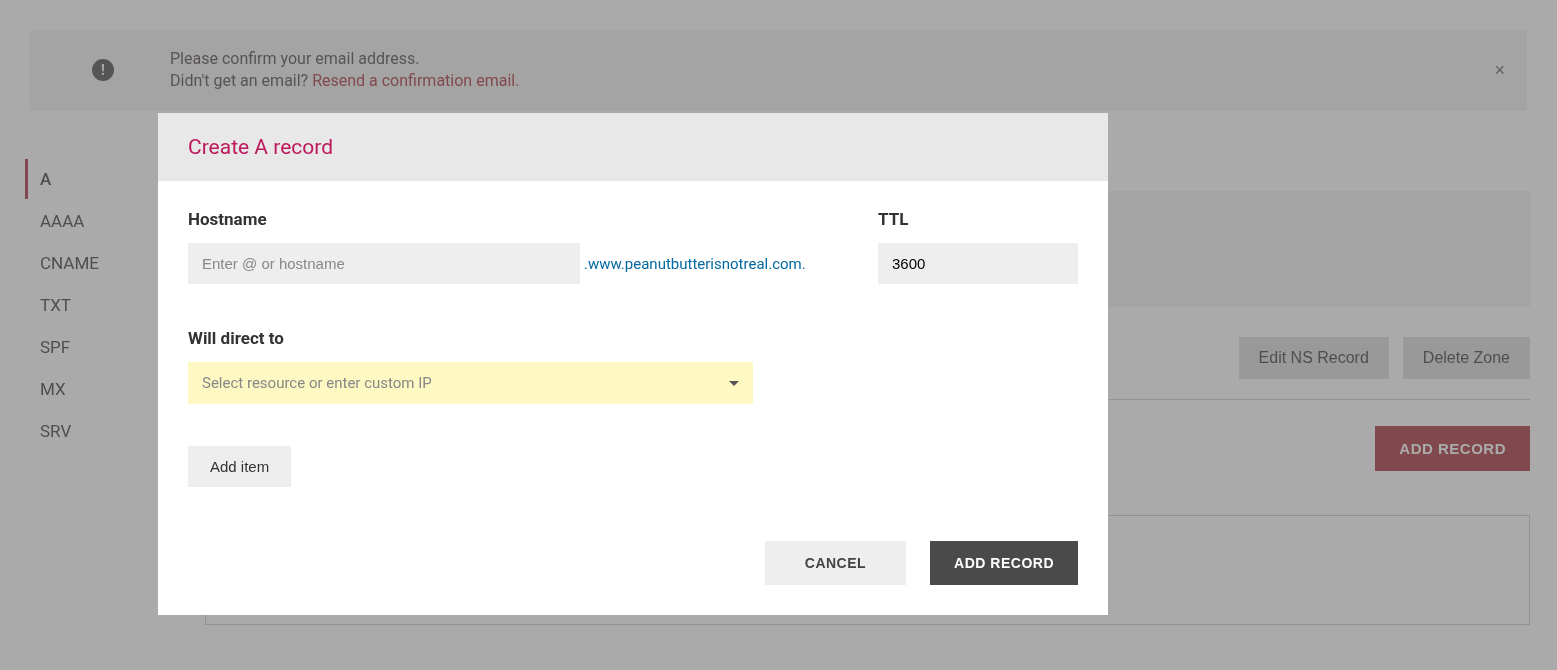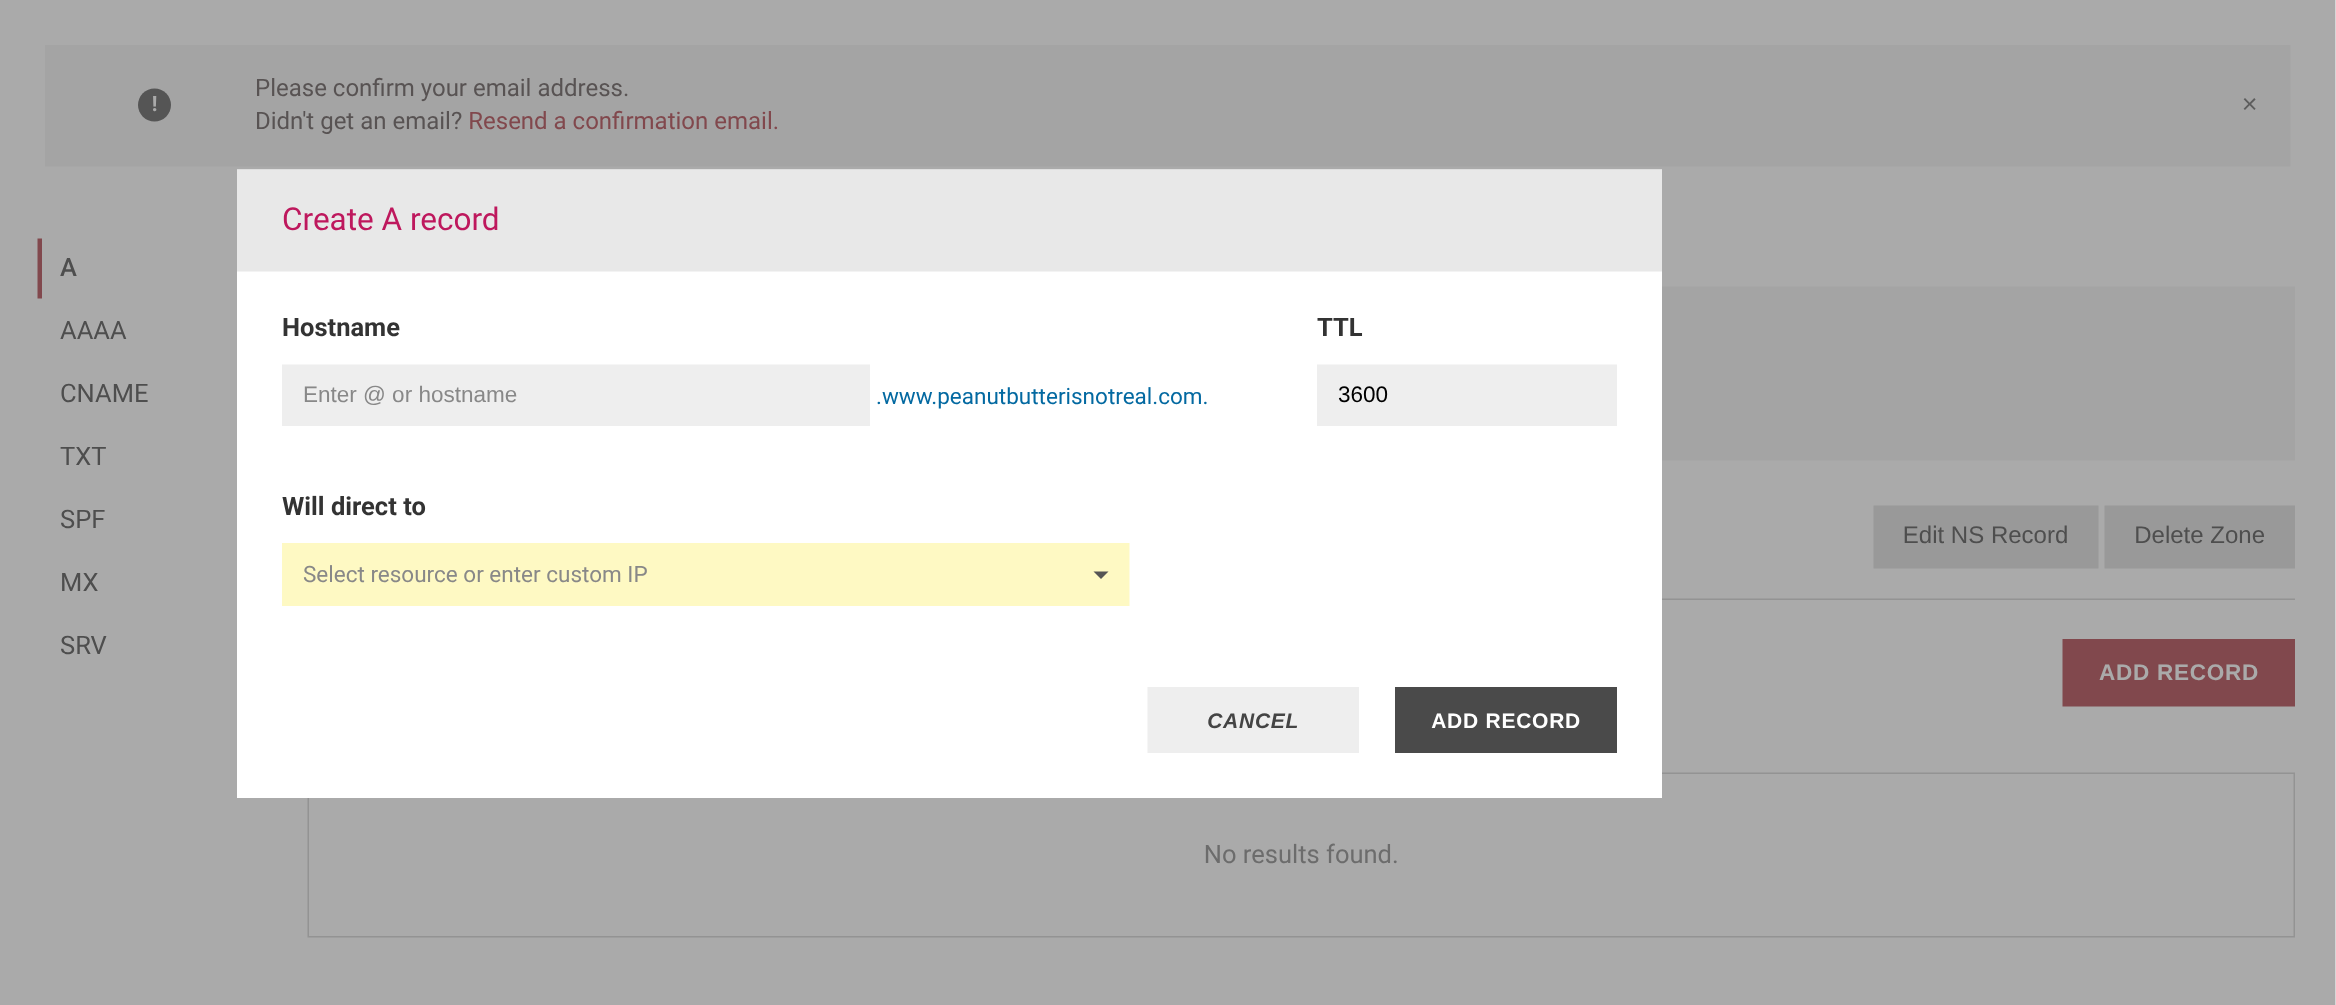--- a/index.html
+++ b/index.html
@@ -43,21 +43,21 @@
   .zone-header {
     background: #f2f2f2;
     height: 116px;
     margin-bottom: 30px;
   }
   .action-row {
     display: flex; justify-content: space-between; align-items: center;
     border-bottom: 1px solid #ccc; padding-bottom: 20px;
   }
   .action-row-left { flex:1; }
-  .action-row-right { display:flex; gap: 4px; }
+  .action-row-right { display:flex; gap: 14px; }
   .btn-gray {
     background: #d9d9d9; color: #333; border: none;
     padding: 12px 20px; font-size: 16px; cursor: pointer;
   }
   .row-2 { display:flex; justify-content: space-between; align-items:flex-start; padding-top: 26px; }
   .row-2-left { flex:1; }
   .row-2-text { color:#555; font-size:16px; padding-top:42px; }
   .btn-red {
     background: #a42731; color: #fff; border: none;
     padding: 14px 24px; font-size: 15px; font-weight: 600; letter-spacing: 0.5px; cursor: pointer;
@@ -107,21 +107,21 @@
   .caret { width:0; height:0; border-left:5px solid transparent; border-right:5px solid transparent; border-top:5px solid #555; }
   .add-item {
     margin-top: 42px;
     background:#eeeeee; border:none; padding:12px 22px; font-size:15px; color:#333; cursor:pointer;
   }
   .modal-footer {
     display:flex; justify-content:flex-end; gap: 24px;
     padding: 44px 30px 30px 30px;
   }
   .btn-cancel {
-    background:#eeeeee; border:none; padding:14px 40px; font-size:14px; font-weight:600; letter-spacing:0.5px; color:#444; cursor:pointer;font-style:italic;
+    background:#eeeeee; border:none; padding:14px 40px; font-size:14px; font-weight:600; letter-spacing:0.5px; color:#444; cursor:pointer;
   }
   .btn-add {
     background:#4a4a4a; border:none; padding:14px 24px; font-size:14px; font-weight:600; letter-spacing:0.5px; color:#fff; cursor:pointer;
   }
 </style>
 </head>
 <body>
 
 <div class="page">
   <div class="bg">
@@ -186,20 +186,21 @@
         </div>
 
         <div class="section-2">
           <label class="label">Will direct to</label>
           <div class="select-like">
             <span>Select resource or enter custom IP</span>
             <span class="caret"></span>
           </div>
         </div>
 
+        <button class="add-item">Add item</button>
       </div>
       <div class="modal-footer">
         <button class="btn-cancel">CANCEL</button>
         <button class="btn-add">ADD RECORD</button>
       </div>
     </div>
   </div>
 </div>
 
 </body></html>

